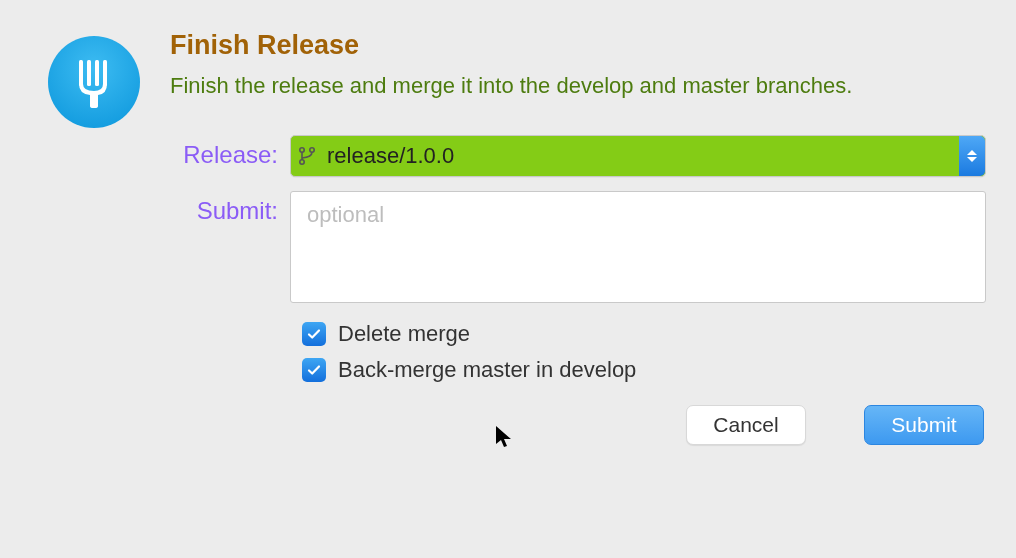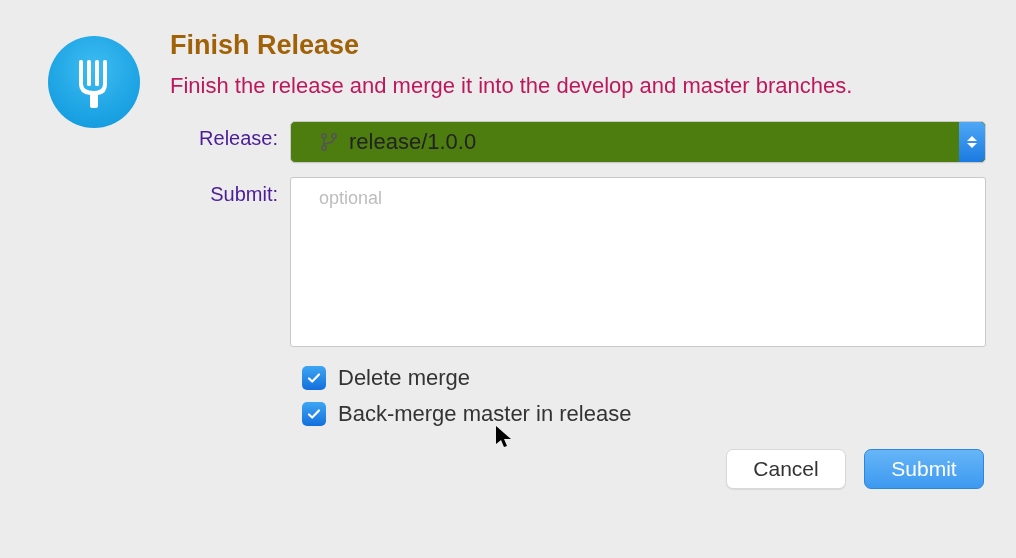--- a/index.html
+++ b/index.html
@@ -33,46 +33,46 @@
     .app-icon svg { width: 56px; height: 56px; }
     .content-col { flex: 1; }
     .title {
       font-size: 27px;
       font-weight: 700;
       color: #a16207;
       margin-bottom: 12px;
     }
     .subtitle {
       font-size: 22px;
-      color: #be185d;
-      margin-bottom: 22px;
+      color: #4d7c0f;
+      margin-bottom: 36px;
     }
     .form-row {
       display: flex;
       align-items: flex-start;
       margin-bottom: 14px;
     }
     .form-label {
       width: 120px;
       text-align: right;
-      font-size: 20px;
-      color: #4c1d95;
+      font-size: 24px;
+      color: #8b5cf6;
       padding-right: 12px;
       padding-top: 6px;
     }
     .form-control { flex: 1; }
     .select-wrap {
       position: relative;
-      background: #4d7c0f;
+      background: #84cc16;
       border: 1px solid #c9c9c9;
       border-radius: 5px;
       height: 42px;
       display: flex;
       align-items: center;
-      padding-left: 28px;
+      padding-left: 6px;
       box-shadow: 0 1px 0 rgba(0,0,0,0.03);
     }
     .branch-icon {
       width: 20px;
       height: 20px;
       margin-right: 10px;
       flex-shrink: 0;
     }
     .select-text {
       font-size: 22px;
@@ -93,26 +93,26 @@
     }
     .select-caret .tri {
       width: 0; height: 0;
       border-left: 5px solid transparent;
       border-right: 5px solid transparent;
     }
     .select-caret .tri.up { border-bottom: 5px solid #fff; }
     .select-caret .tri.down { border-top: 5px solid #fff; }
     .textarea {
       width: 100%;
-      height: 170px;
+      height: 112px;
       background: #fff;
       border: 1px solid #c9c9c9;
       border-radius: 3px;
-      padding: 10px 28px;
-      font-size: 18px;
+      padding: 10px 16px;
+      font-size: 22px;
       font-family: inherit;
       color: #222;
       resize: none;
     }
     .textarea::placeholder { color: #bdbdbd; }
     .checkbox-row {
       display: flex;
       align-items: center;
       margin-bottom: 10px;
       margin-left: 132px;
@@ -150,20 +150,21 @@
     .btn-cancel {
       background: #fff;
       border-color: #d8d8d8;
       color: #333;
       box-shadow: 0 1px 1px rgba(0,0,0,0.08);
     }
     .btn-submit {
       background: linear-gradient(#66b6f7, #3d99f0);
       color: #fff;
       border-color: #2c86e0;
+      margin-left: 40px;
     }
     .cursor {
       position: absolute;
       left: 494px;
       top: 424px;
       pointer-events: none;
     }
     .cursor svg { width: 20px; height: 26px; }
   </style>
 </head>
@@ -227,21 +228,21 @@
       </span>
       <span class="checkbox-label">Delete merge</span>
     </div>
 
     <div class="checkbox-row">
       <span class="checkbox">
         <svg viewBox="0 0 16 16">
             <path d="M3 8.5 L6.2 11.5 L13 4.5" fill="none" stroke="#fff" stroke-width="2.2" stroke-linecap="round" stroke-linejoin="round"></path>
           </svg>
       </span>
-      <span class="checkbox-label">Back-merge master in release</span>
+      <span class="checkbox-label">Back-merge master in develop</span>
     </div>
 
     <div class="button-row">
       <button class="btn btn-cancel">Cancel</button>
       <button class="btn btn-submit">Submit</button>
     </div>
   </div>
 </div>
 
 <div class="cursor">

